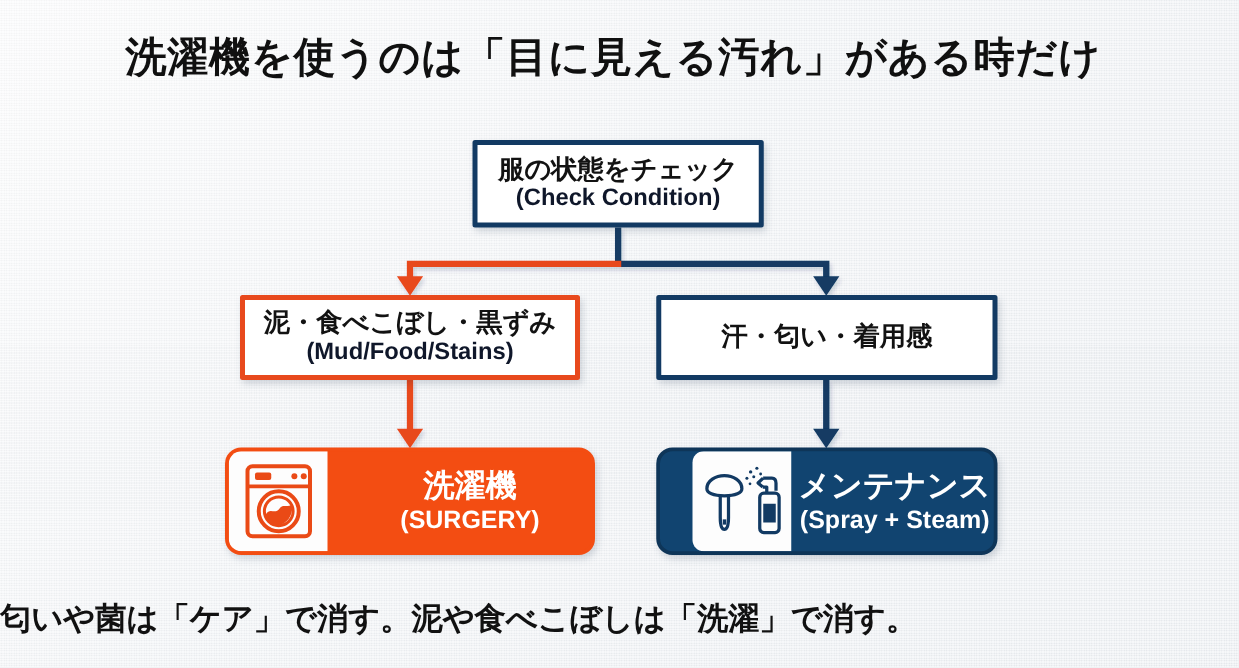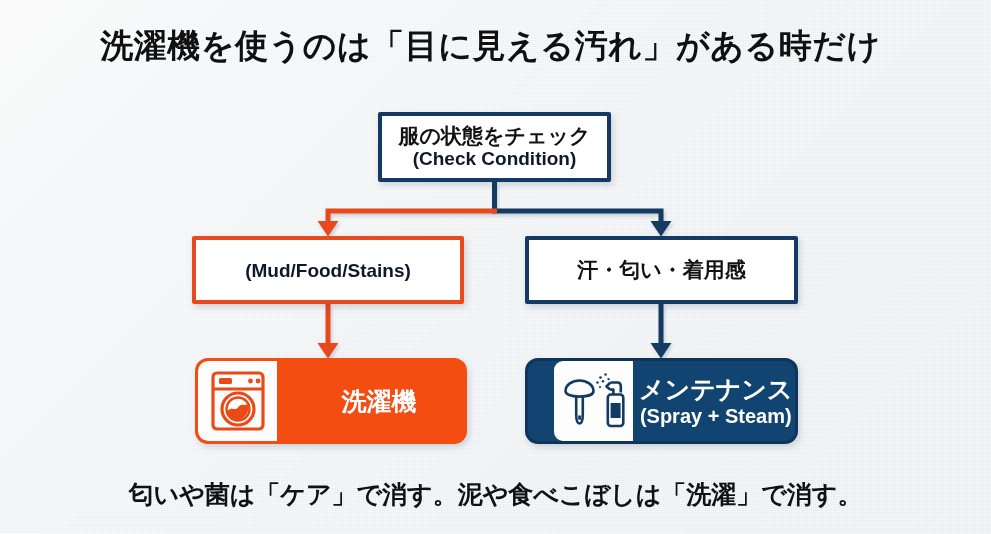--- a/index.html
+++ b/index.html
@@ -48,21 +48,20 @@
     letter-spacing: 0.5px;
     z-index: 3;
     white-space: nowrap;
   }
 
   #footer {
     position: absolute;
     left: 0;
     top: 478px;
     width: 991px;
-    text-align: center;
     font-size: 25px;
     font-weight: bold;
     color: #111111;
     letter-spacing: 0px;
     z-index: 3;
     white-space: nowrap;
   }
 
   svg#connectors {
     position: absolute;
@@ -152,21 +151,21 @@
     color: #ffffff;
     font-size: 20px;
     line-height: 1.1;
     margin-top: 2px;
   }
 
   
   #node-check   { left: 378px; top: 112px; width: 233px; height: 70px; }
   #node-dirt    { left: 192px; top: 236px; width: 272px; height: 68px; }
   #node-sweat   { left: 525px; top: 236px; width: 273px; height: 68px; }
-  #node-washer  { left: 195px; top: 358px; width: 272px; height: 86px; gap: 17px; }
+  #node-washer  { left: 180px; top: 358px; width: 296px; height: 86px; gap: 17px; }
   #node-maint   { left: 525px; top: 358px; width: 273px; height: 86px; }
 </style>
 </head>
 <body>
 
 <div id="stage">
 
   <div id="title">洗濯機を使うのは「目に見える汚れ」がある時だけ</div>
 
   <svg id="connectors" viewBox="0 0 991 534" xmlns="http://www.w3.org/2000/svg">
@@ -193,20 +192,21 @@
       <polygon points="650.5,343 671.5,343 661,358.5" fill="#123a63"></polygon>
     </g>
   </svg>
 
   <div id="node-check" class="node node-outline navy">
     <div class="jp-line">服の状態をチェック</div>
     <div class="en-line">(Check Condition)</div>
   </div>
 
   <div id="node-dirt" class="node node-outline orange">
+    <div class="jp-line">泥・食べこぼし・黒ずみ</div>
     <div class="en-line">(Mud/Food/Stains)</div>
   </div>
 
   <div id="node-sweat" class="node node-outline navy">
     <div class="jp-line">汗・匂い・着用感</div>
   </div>
 
   <div id="node-washer" class="node node-solid orange">
     <div class="icon-panel">
       <svg width="58" height="62" viewBox="0 0 58 62">
@@ -216,20 +216,21 @@
         <circle cx="41.5" cy="11" r="2.4" fill="#ea4a16"></circle>
         <circle cx="49" cy="11" r="2.4" fill="#ea4a16"></circle>
         <circle cx="29" cy="39" r="16" fill="none" stroke="#ea4a16" stroke-width="3.2"></circle>
         <circle cx="29" cy="39" r="11.5" fill="none" stroke="#ea4a16" stroke-width="2.4"></circle>
         <path d="M 18.6 41.5 C 22 35.5, 26 42, 29.5 37 C 32.5 32.8, 35 36.5, 39.4 33.8
                  C 40.6 39.5, 38 47, 31 49.6 C 24.5 51.8, 19.6 47.6, 18.6 41.5 Z" fill="#ea4a16"></path>
       </svg>
     </div>
     <div class="solid-text">
       <div class="jp-line">洗濯機</div>
+      <div class="en-line">(SURGERY)</div>
     </div>
   </div>
 
   <div id="node-maint" class="node node-solid navy">
     <div class="icon-panel">
       <svg width="64" height="62" viewBox="0 0 64 62">
 
         <g stroke="#123a63" stroke-width="2.6" fill="none" stroke-linejoin="round">
           <path d="M 3.5 21 C 3.5 14.5, 10.5 10.5, 17.5 10.5 C 24.5 10.5, 31.5 14.5, 31.5 21
                    C 31.5 24.2, 26.5 26.6, 17.5 26.6 C 8.5 26.6, 3.5 24.2, 3.5 21 Z"></path>

